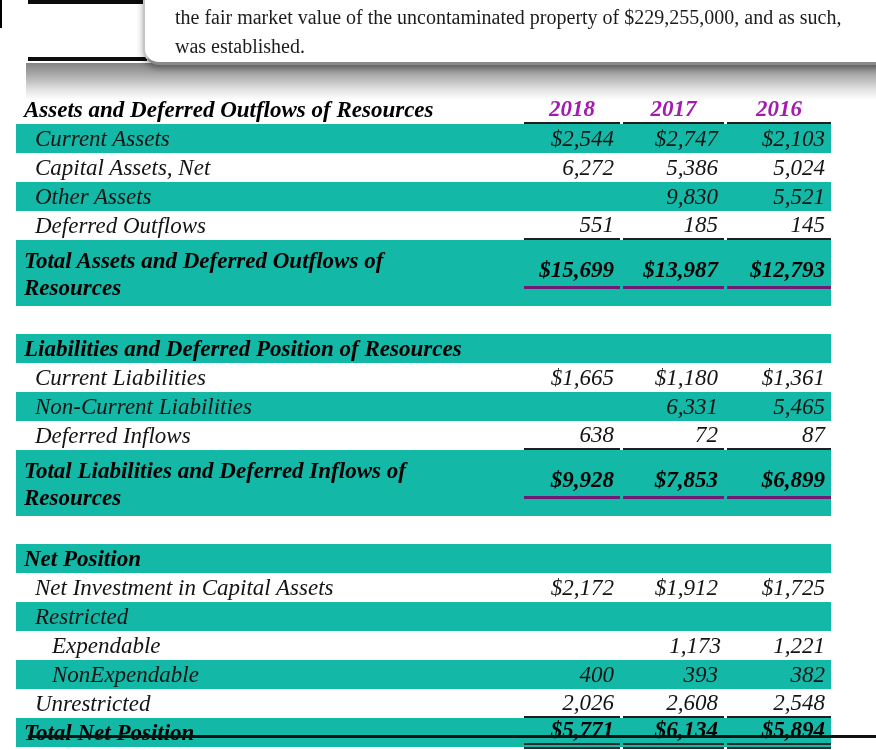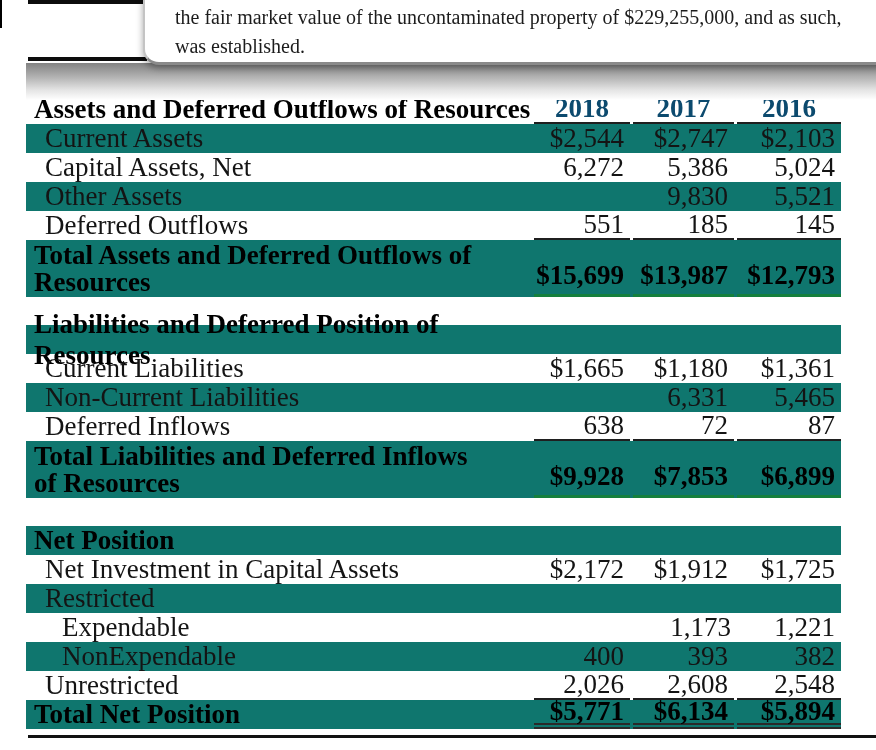--- a/index.html
+++ b/index.html
@@ -18,39 +18,39 @@
 
   
   .popup{position:absolute;left:143px;top:-26px;width:741px;height:91px;background:#ffffff;
        border-left:2px solid #c4c4c4;border-bottom:3px solid #8a8a8a;border-radius:0 0 0 16px;
        box-sizing:border-box;z-index:5;overflow:hidden;
        box-shadow:0 3px 7px rgba(0,0,0,0.35);}
   .popup-text{padding:0 0 0 30px;font-size:20px;line-height:29px;color:#1c1c1c;}
   .popup-text div{white-space:nowrap;}
 
   
-  .fin-table{position:absolute;left:26px;top:95px;width:815px;z-index:2;font-size:27px;}
+  .fin-table{position:absolute;left:16px;top:95px;width:815px;z-index:2;font-size:23px;font-style:italic;}
   .row{display:flex;align-items:stretch;height:29px;}
-  .row.two-line{height:57px;}
-  .shade{background:#0f766e;}
+  .row.two-line{height:66px;}
+  .shade{background:#14b8a6;align-items:center;}
   .hdr{font-weight:bold;color:#000;}
   .lbl{flex:1;display:flex;align-items:center;min-width:0;}
   .ind0 .lbl{padding-left:8px;}
   .ind1 .lbl{padding-left:19px;}
   .ind2 .lbl{padding-left:36px;}
   .two-line .lbl{align-items:flex-start;line-height:27px;padding-top:2px;}
   .two-line .lbl span{display:inline-block;max-width:440px;}
   .c{box-sizing:border-box;display:flex;align-items:center;justify-content:flex-end;padding-right:6px;}
   .c1{width:96px;margin-left:3px;}
   .c2{width:101px;margin-left:3px;}
   .c3{width:104px;margin-left:3px;}
-  .year-row .c{justify-content:center;padding-right:0;font-weight:bold;color:#0c4a6e;}
+  .year-row .c{justify-content:center;padding-right:0;font-weight:bold;color:#a21caf;}
   .two-line .c{align-items:flex-end;padding-bottom:3px;}
   .u-thin .c{border-bottom:2px solid #1f1f1f;}
-  .u-thick .c{border-bottom:3px solid #15803d;}
+  .u-thick .c{border-bottom:3px solid #701a75;}
   .u-double .c{border-bottom:6px double #2a2a2a;}
   .spacer{height:28px;}
 
   .bottom-rule{position:absolute;left:28px;top:735px;width:848px;height:3px;background:#111;z-index:2;}
 </style>
 </head>
 <body>
 
 <div class="stage">
 

